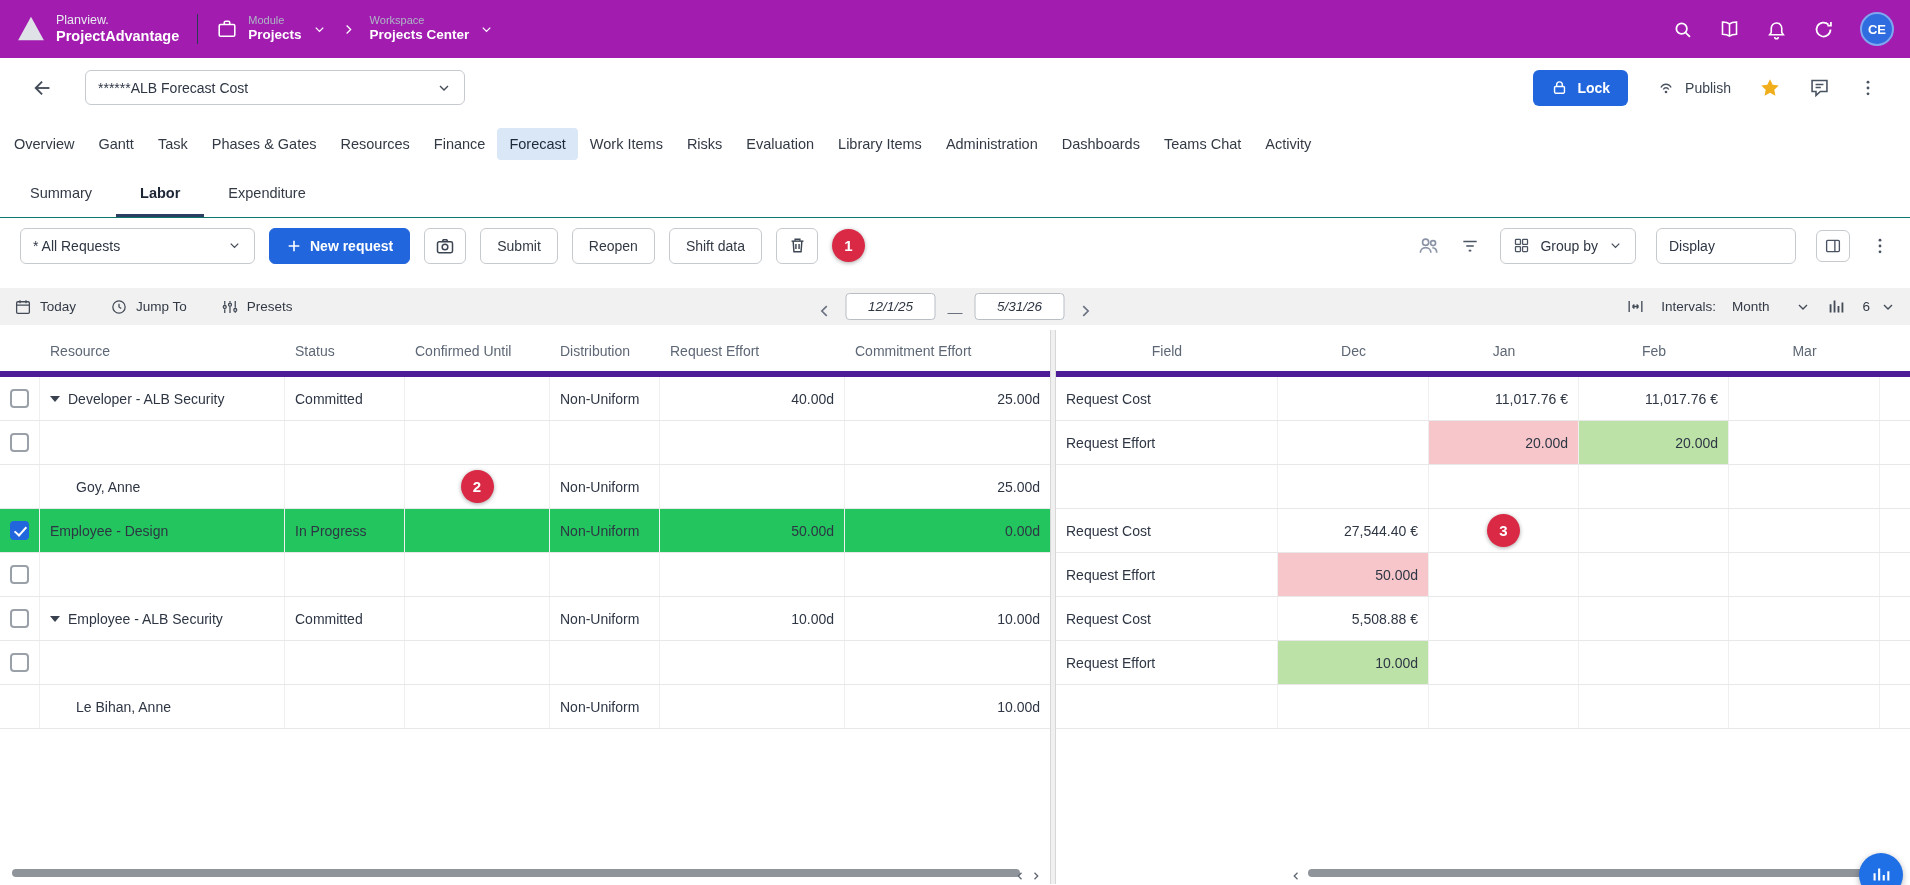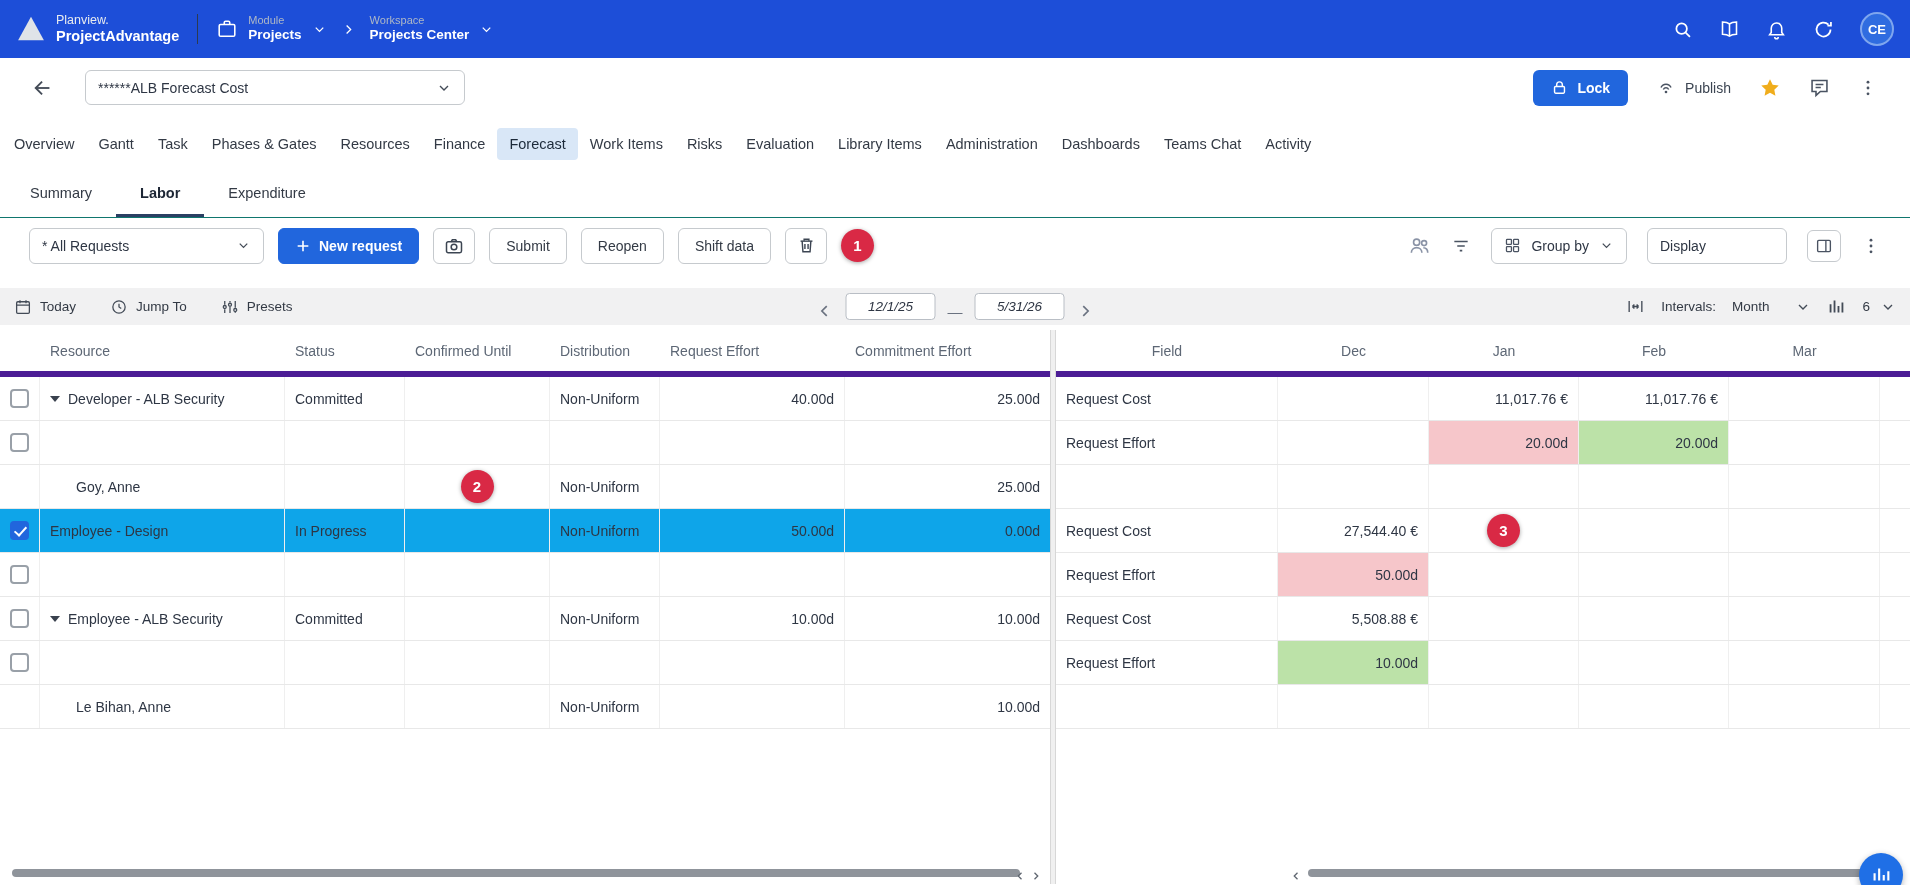--- a/index.html
+++ b/index.html
@@ -3,21 +3,21 @@
 <meta charset="utf-8">
 <style>
   * { box-sizing: border-box; margin:0; padding:0; }
   html,body { background:#e9e9e9; }
   #app { width:1910px; height:885px; position:relative; overflow:hidden; background:#fff;
          font-family:"Liberation Sans", sans-serif; color:#2e3644; }
 
   svg { display:block; }
 
   
-  .topnav { height:58px; background:#1d4ed8; display:flex; align-items:center; padding:6px 16px; color:#fff; }
+  .topnav { height:58px; background:#a21caf; display:flex; align-items:center; padding:6px 16px; color:#fff; }
   .brand { display:flex; align-items:center; gap:10px; }
   .brand-text { line-height:1.15; }
   .brand-l1 { font-size:12.5px; color:#e8ebef; }
   .brand-l2 { font-size:14.5px; font-weight:700; color:#fff; }
   .nav-sep { width:1px; height:30px; background:#2b3a52; margin:0 18px; }
   .nav-pick { display:flex; align-items:center; gap:10px; cursor:pointer; }
   .pick-text { line-height:1.25; }
   .pick-label { font-size:11px; color:#aeb8c6; }
   .pick-value { font-size:13.5px; font-weight:600; color:#fff; }
   .crumb-chev { margin:0 14px; }
@@ -37,21 +37,21 @@
   
   .main-tabs { height:54px; display:flex; align-items:center; padding:0 2px; }
   .tab { padding:8px 12px; font-size:14.5px; color:#333a45; border-radius:4px; cursor:pointer; white-space:nowrap; }
   .tab.active { background:#d9e7f7; color:#1c2a3a; }
   .sub-tabs { height:47px; display:flex; align-items:stretch; padding:0 6px; border-bottom:1px solid #0f766e; }
   .sub-tab { display:flex; align-items:center; padding:0 24px; font-size:14.5px; color:#333a45;
              border-bottom:3px solid transparent; cursor:pointer; }
   .sub-tab.active { font-weight:700; color:#1d2635; border-bottom-color:#2b3f63; }
 
   
-  .toolbar { height:55px; display:flex; align-items:center; padding:0 29px; gap:14px; }
+  .toolbar { height:55px; display:flex; align-items:center; padding:0 20px; gap:14px; }
   .select-box { height:36px; border:1px solid #c6cace; border-radius:6px; display:flex; align-items:center;
                 padding:0 12px; font-size:14px; gap:10px; background:#fff; cursor:pointer; }
   .filter-select { width:235px; justify-content:space-between; }
   .btn { height:36px; border:1px solid #c6cace; border-radius:6px; background:#fff; display:flex;
          align-items:center; padding:0 16px; font-size:14px; color:#333a45; gap:8px; cursor:pointer; }
   .btn-primary { background:#2166dd; border-color:#2166dd; color:#fff; font-weight:600; }
   .btn-icon { width:42px; justify-content:center; padding:0; }
   .toolbar-right { margin-left:auto; display:flex; align-items:center; gap:20px; }
   .ghost-icon { background:none; border:none; cursor:pointer; }
   .display-btn { width:140px; justify-content:flex-start; }
@@ -87,21 +87,21 @@
   .hcell.centered { justify-content:center; }
   .lcell,.rcell { display:flex; align-items:center; padding:0 10px; font-size:14px; color:#2e3644;
                   border-right:1px solid #efefef; white-space:nowrap; overflow:hidden; }
   .rcell.filler, .lcell.lastcol { border-right:none; }
   .num { justify-content:flex-end; }
   .centered { justify-content:center; }
   .res { gap:8px; }
   .res.child { padding-left:36px; }
   .caret { width:0; height:0; border-left:5.5px solid transparent; border-right:5.5px solid transparent;
            border-top:6.5px solid #39414e; cursor:pointer; flex:none; }
-  .lrow.selected { background:#0ea5e9; }
+  .lrow.selected { background:#22c55e; }
   .pink { background:#f6c6ca; }
   .green { background:#bce2a8; }
 
   .cb { width:19px; height:19px; border:2px solid #99a0a8; border-radius:4px; background:#fff;
         display:inline-block; position:relative; cursor:pointer; flex:none; }
   .cb.checked { background:#2166dd; border-color:#2166dd; }
   .cb.checked::after { content:""; position:absolute; left:4.5px; top:0.5px; width:5px; height:10px;
         border:solid #fff; border-width:0 2.2px 2.2px 0; transform:rotate(42deg); }
 
   

